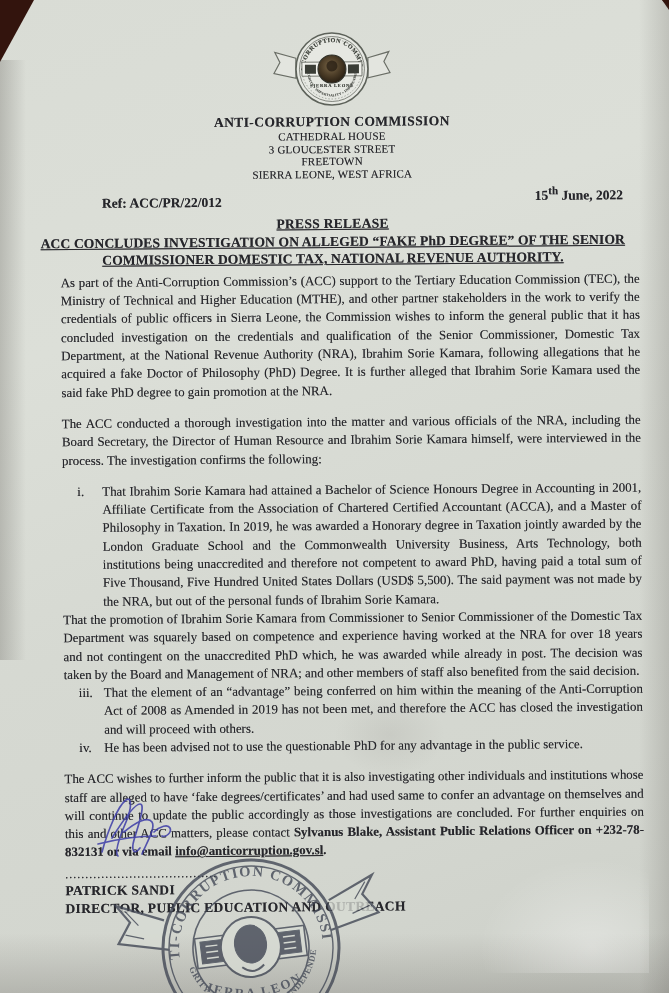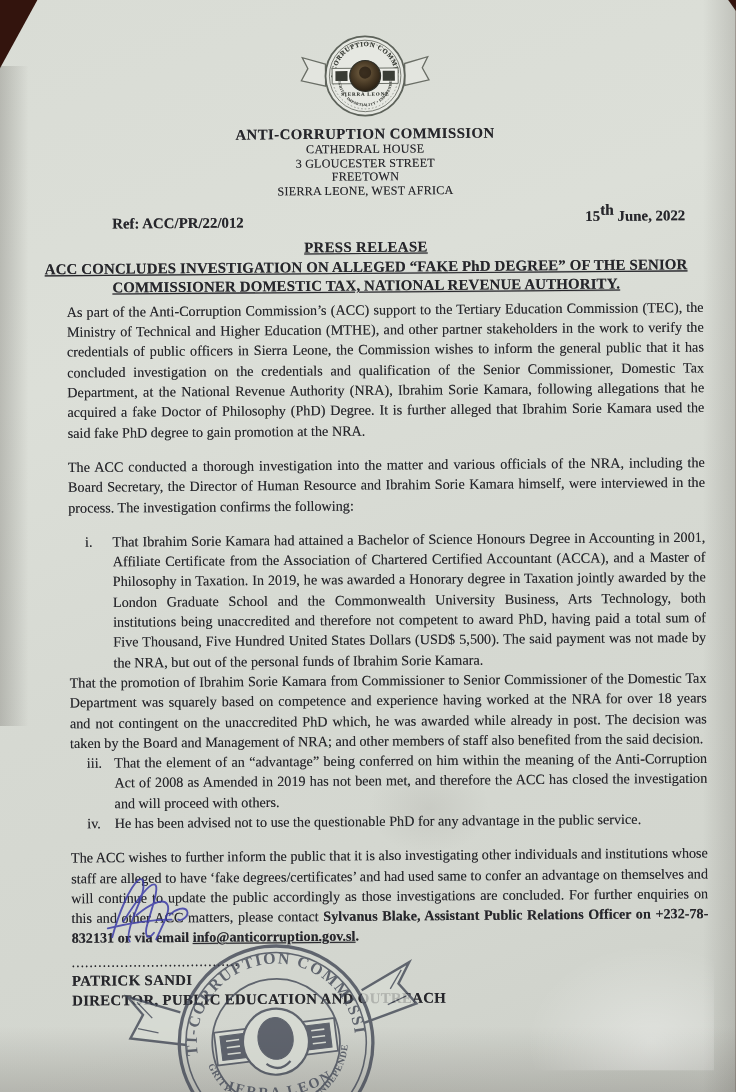--- a/index.html
+++ b/index.html
@@ -27,21 +27,21 @@
     color:#26262b;
     text-shadow:0 0 .4px rgba(45,45,50,.55);
   }
   .header{ text-align:center; padding-top:28px; }
   .seal-wrap{display:flex;justify-content:center;}
   .org-name{font-weight:700;font-size:13.5px;letter-spacing:.4px;margin-top:6px;}
   .addr{font-size:11px;line-height:12.6px;letter-spacing:.2px;}
   .meta-row{display:flex;justify-content:space-between;align-items:flex-start;padding:0 44px 0 104px;margin-top:14px;}
   .ref{font-weight:700;font-size:13.5px;font-family:Liberation Serif, serif;}
   .date{font-weight:700;font-size:13.5px;position:relative;top:-8px;}
-  .date sup{font-size:14px;}
+  .date sup{font-size:11px;}
 
   .titles{text-align:center;margin-top:2px;padding:0 40px;}
   .kicker{font-weight:700;font-size:13.5px;text-decoration:underline;letter-spacing:.3px;}
   .headline{font-weight:700;font-size:13.6px;line-height:17.5px;text-decoration:underline;margin-top:1px;letter-spacing:.1px;}
 
   .bodytext{padding:0 28px 0 62px;font-size:12.9px;line-height:18.3px;text-align:justify;}
   .para{margin-top:4px;}
   .para + .para{margin-top:13px;}
   .list{margin-top:13px;}
   .li{display:flex;}

